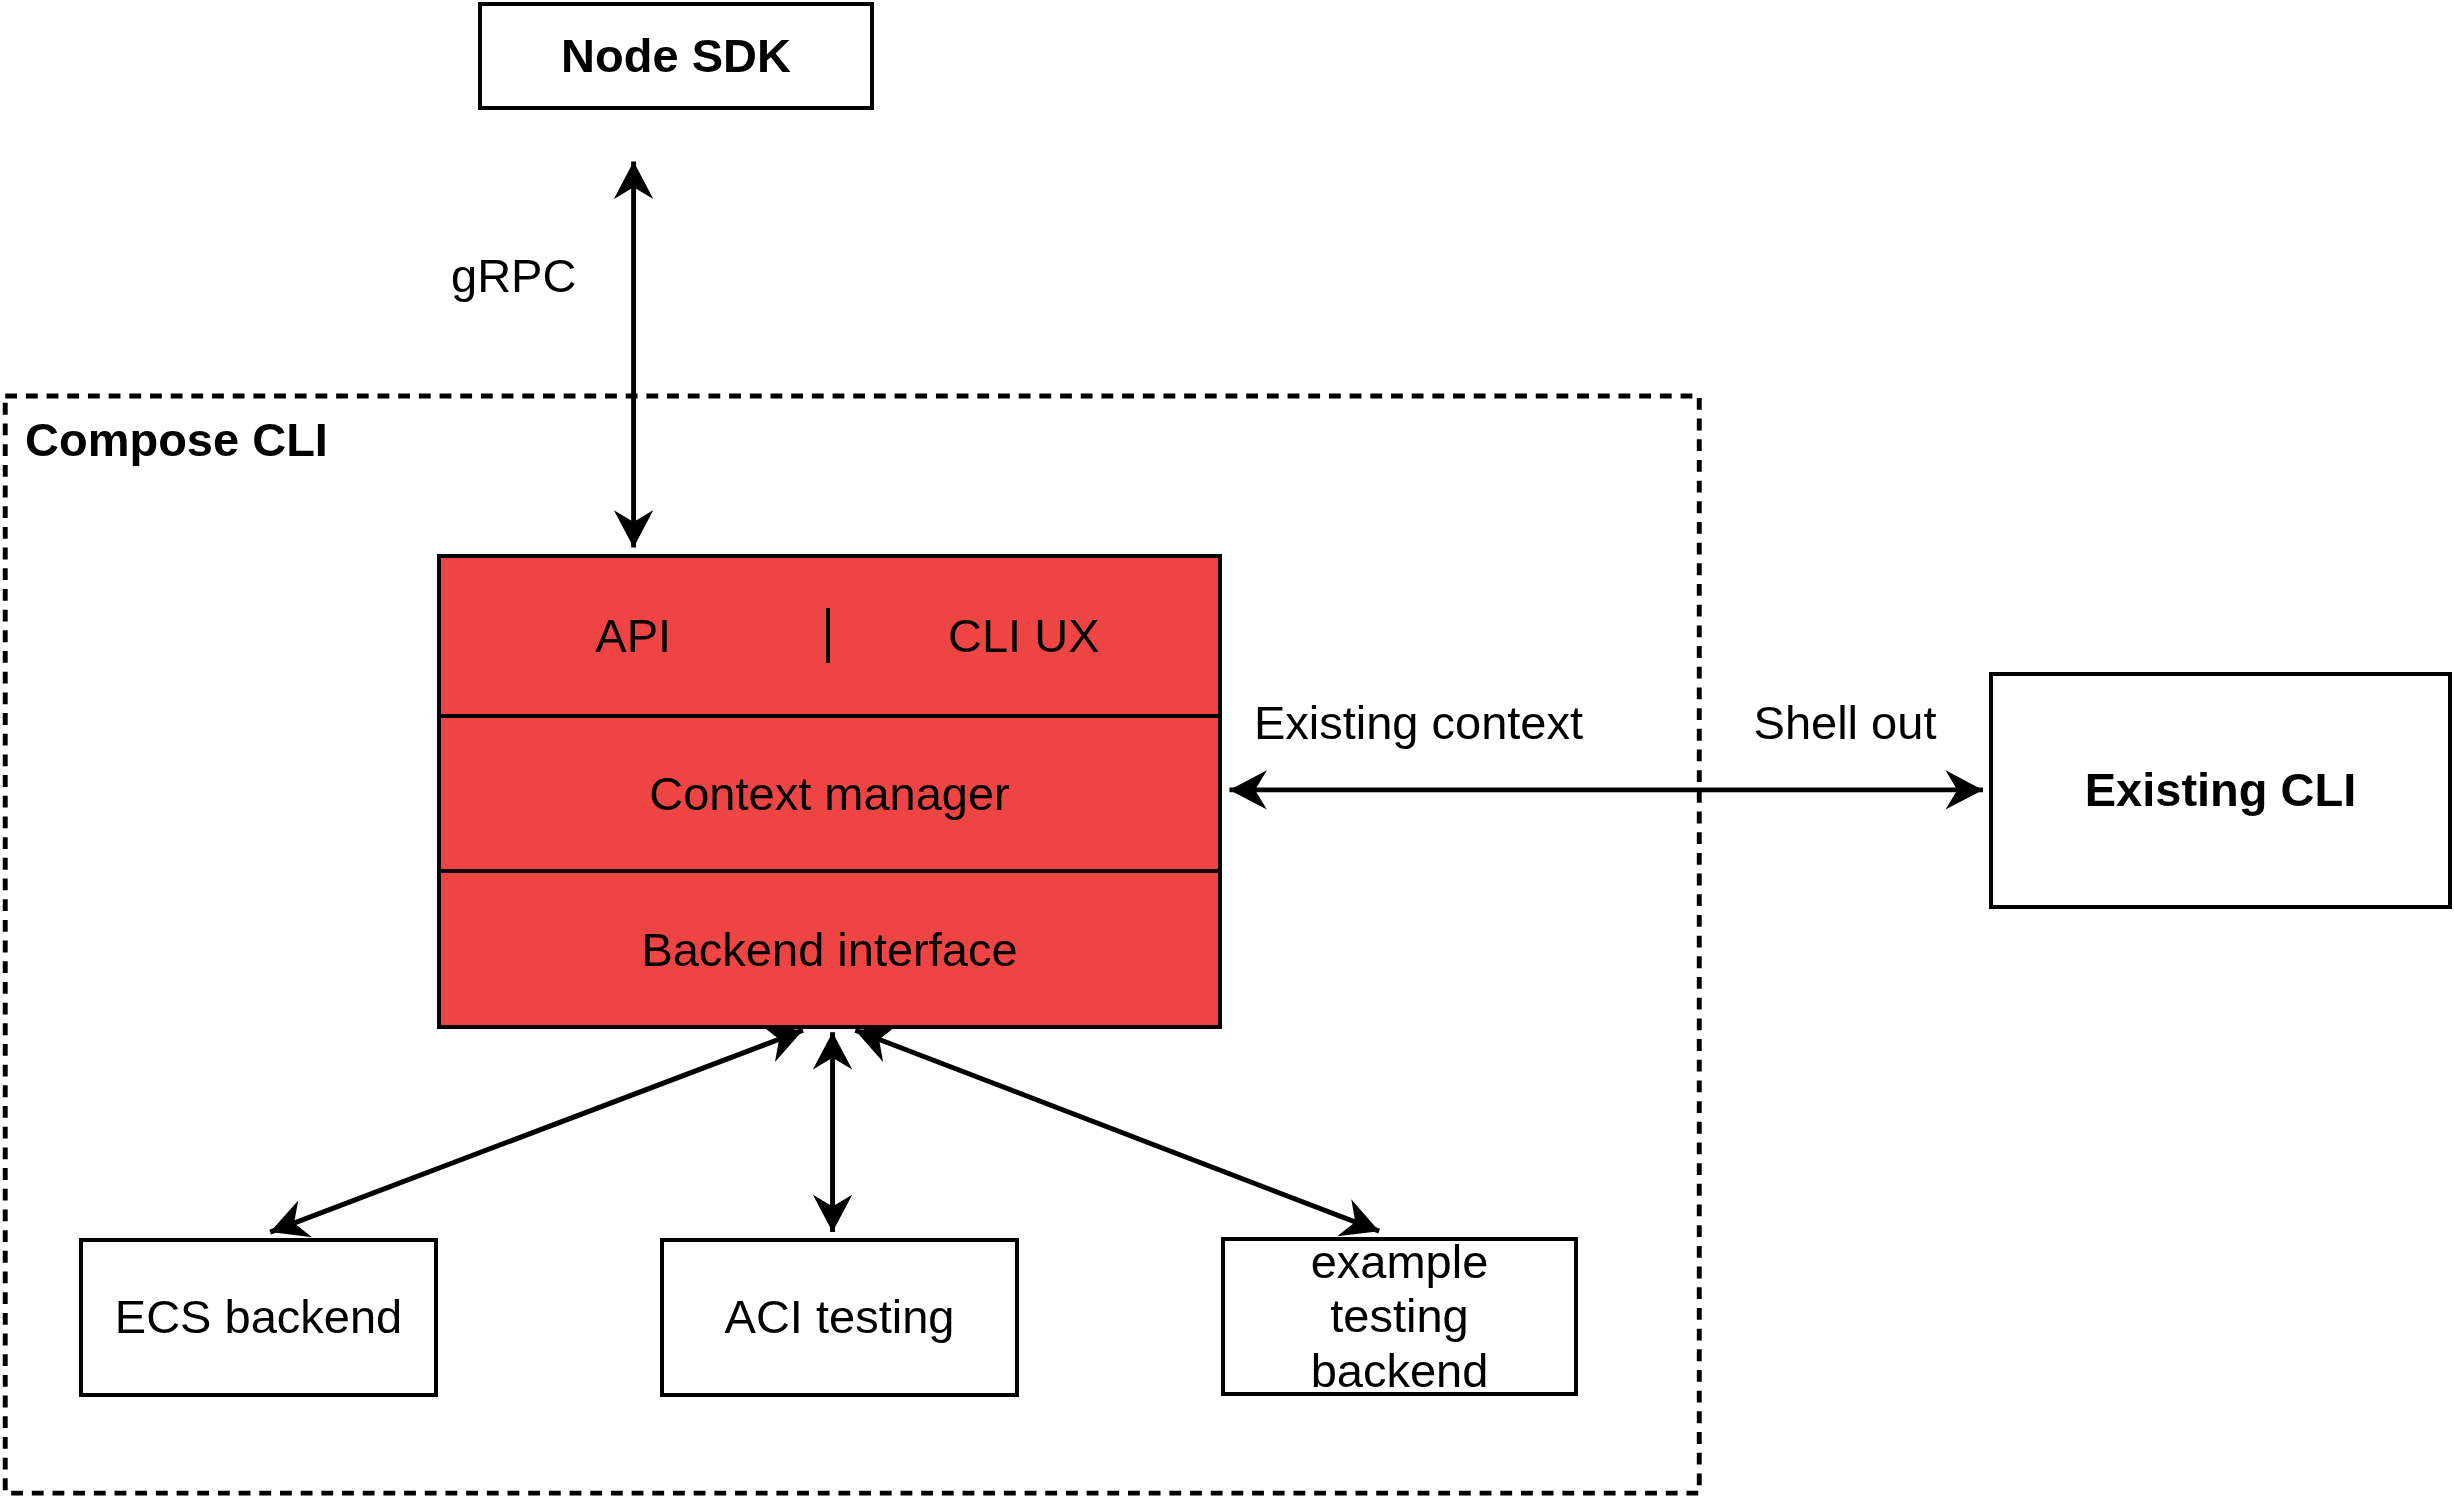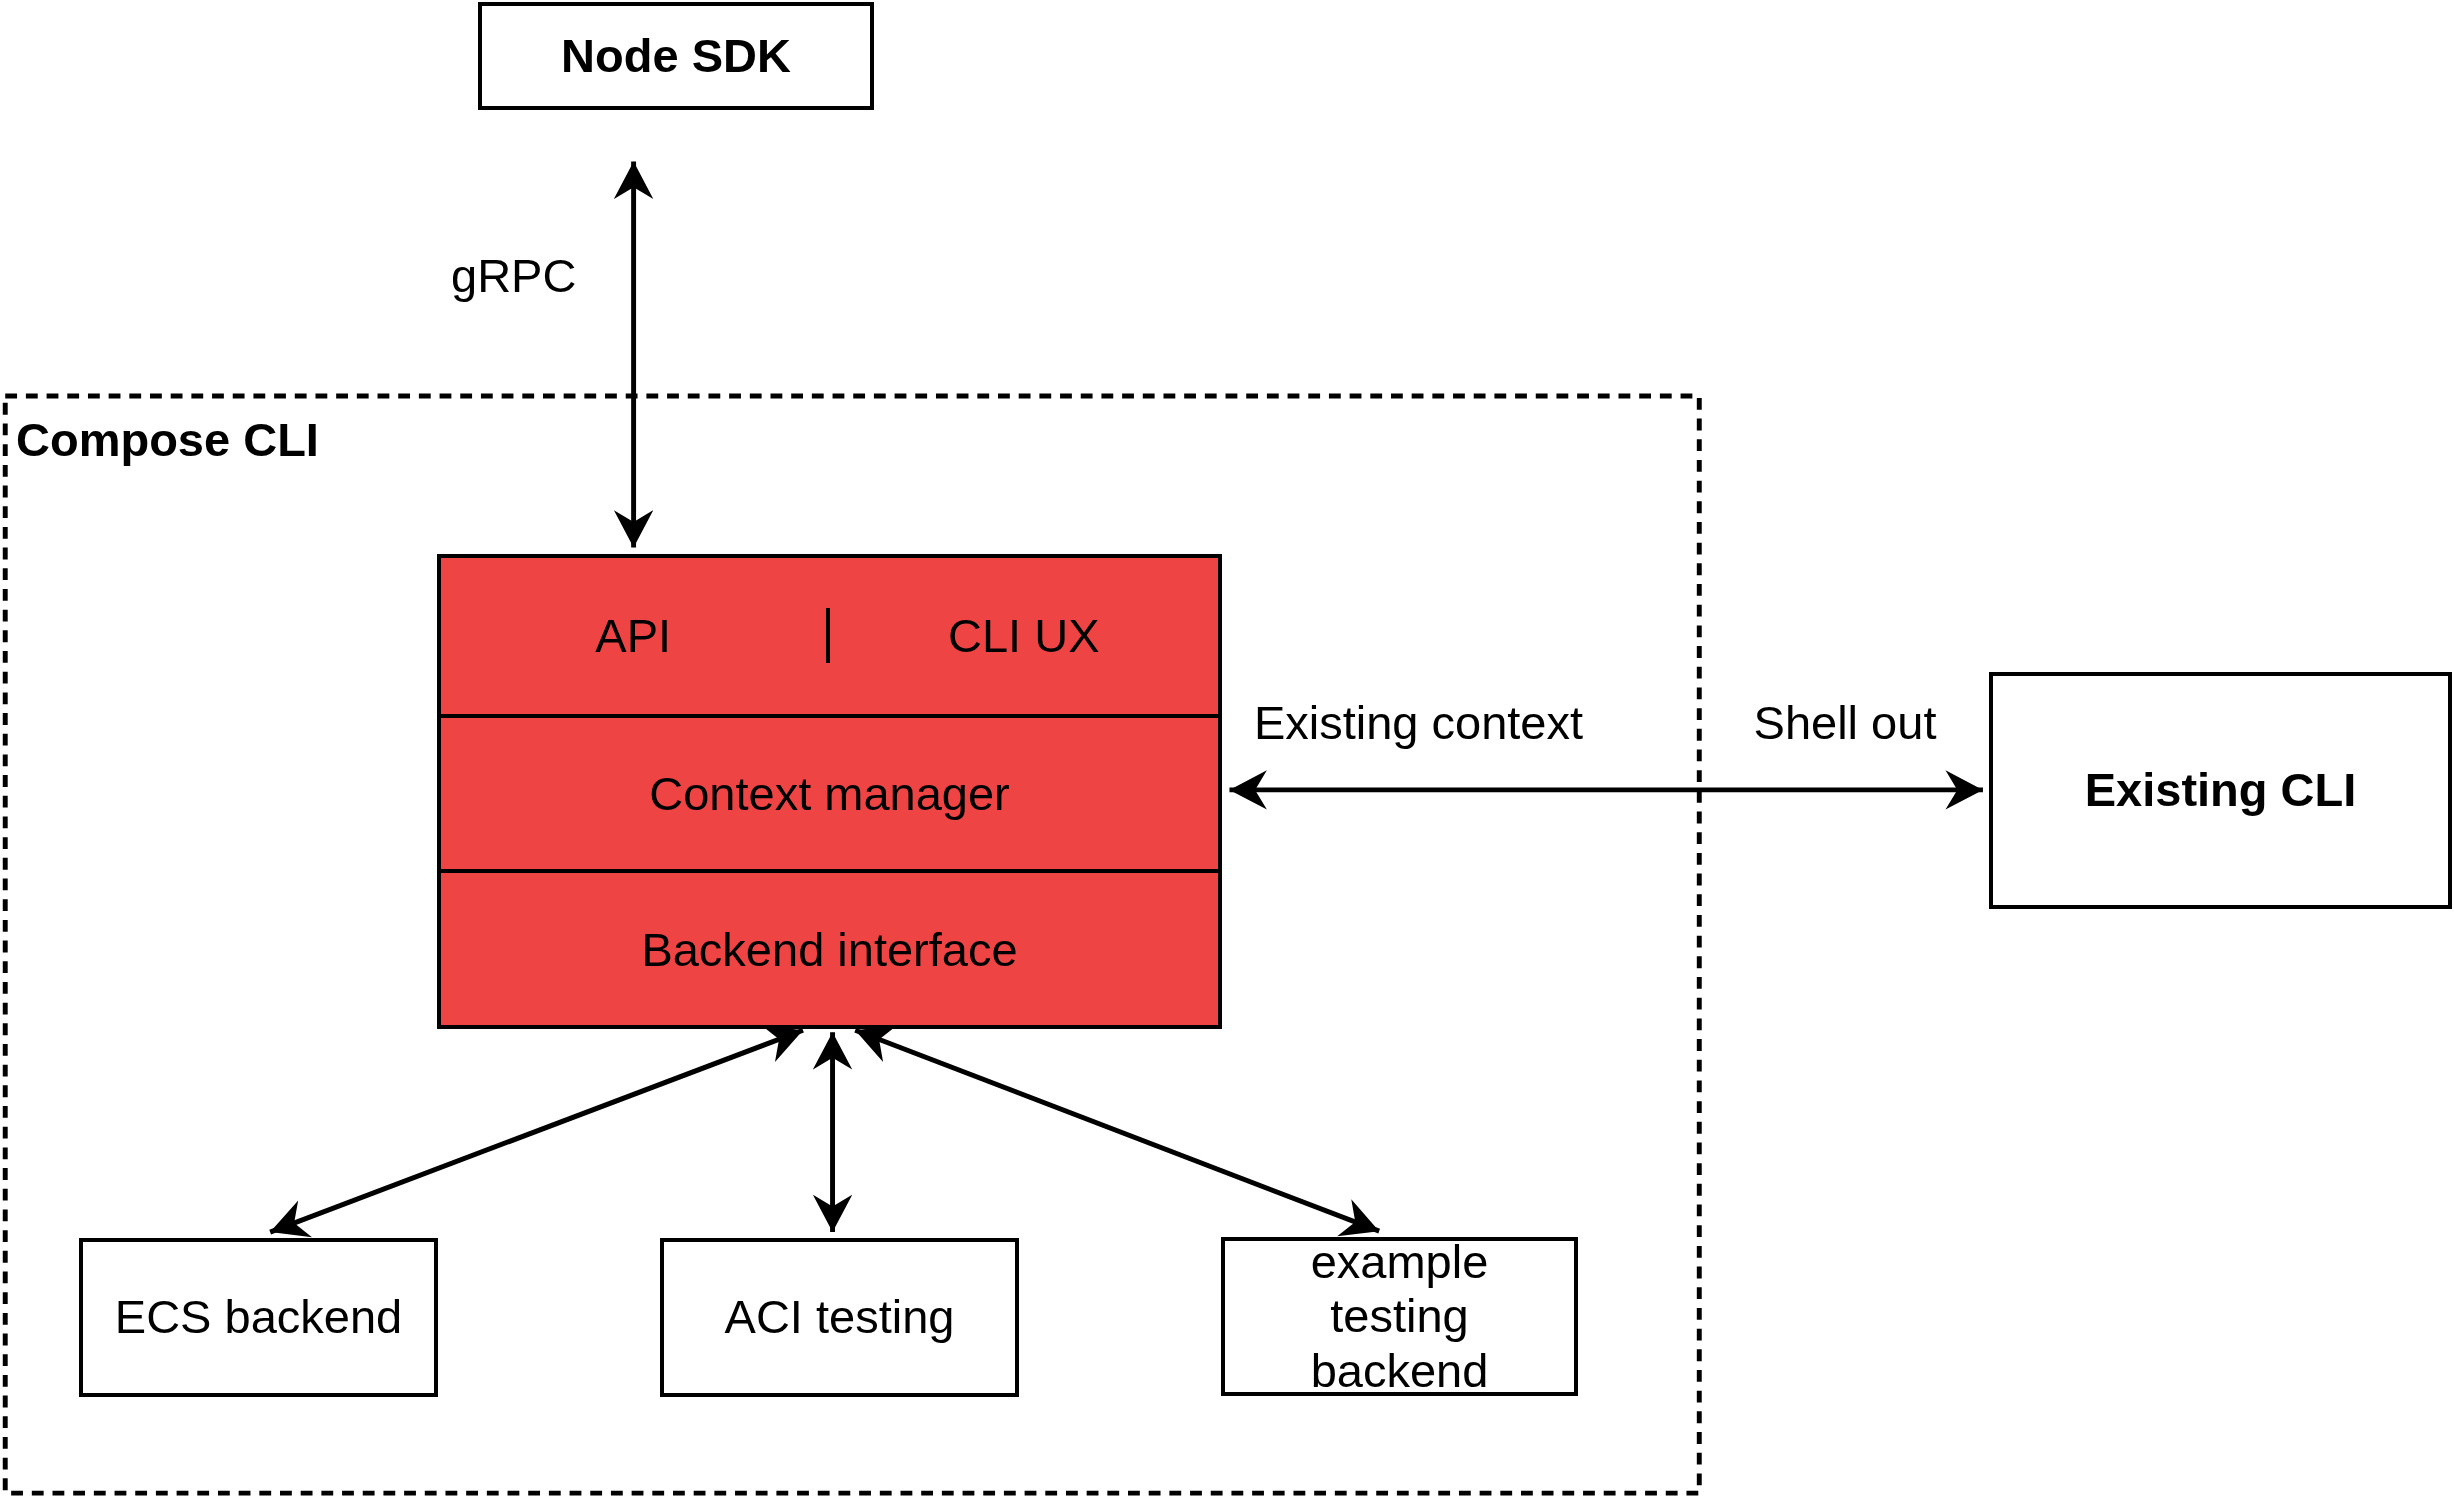--- a/index.html
+++ b/index.html
@@ -69,21 +69,21 @@
     display: flex;
     align-items: center;
     justify-content: center;
     box-sizing: border-box;
   }
   #cell-api { border-right: 4.9px solid #000000; }
 
   
   #compose-group-label {
     position: absolute;
-    left: 16px; top: 412px;
+    left: 25px; top: 412px;
     font-size: 47px;
     font-weight: bold;
     z-index: 1;
     white-space: nowrap;
   }
 
   .edge-label {
     position: absolute;
     font-size: 47px;
     z-index: 1;

